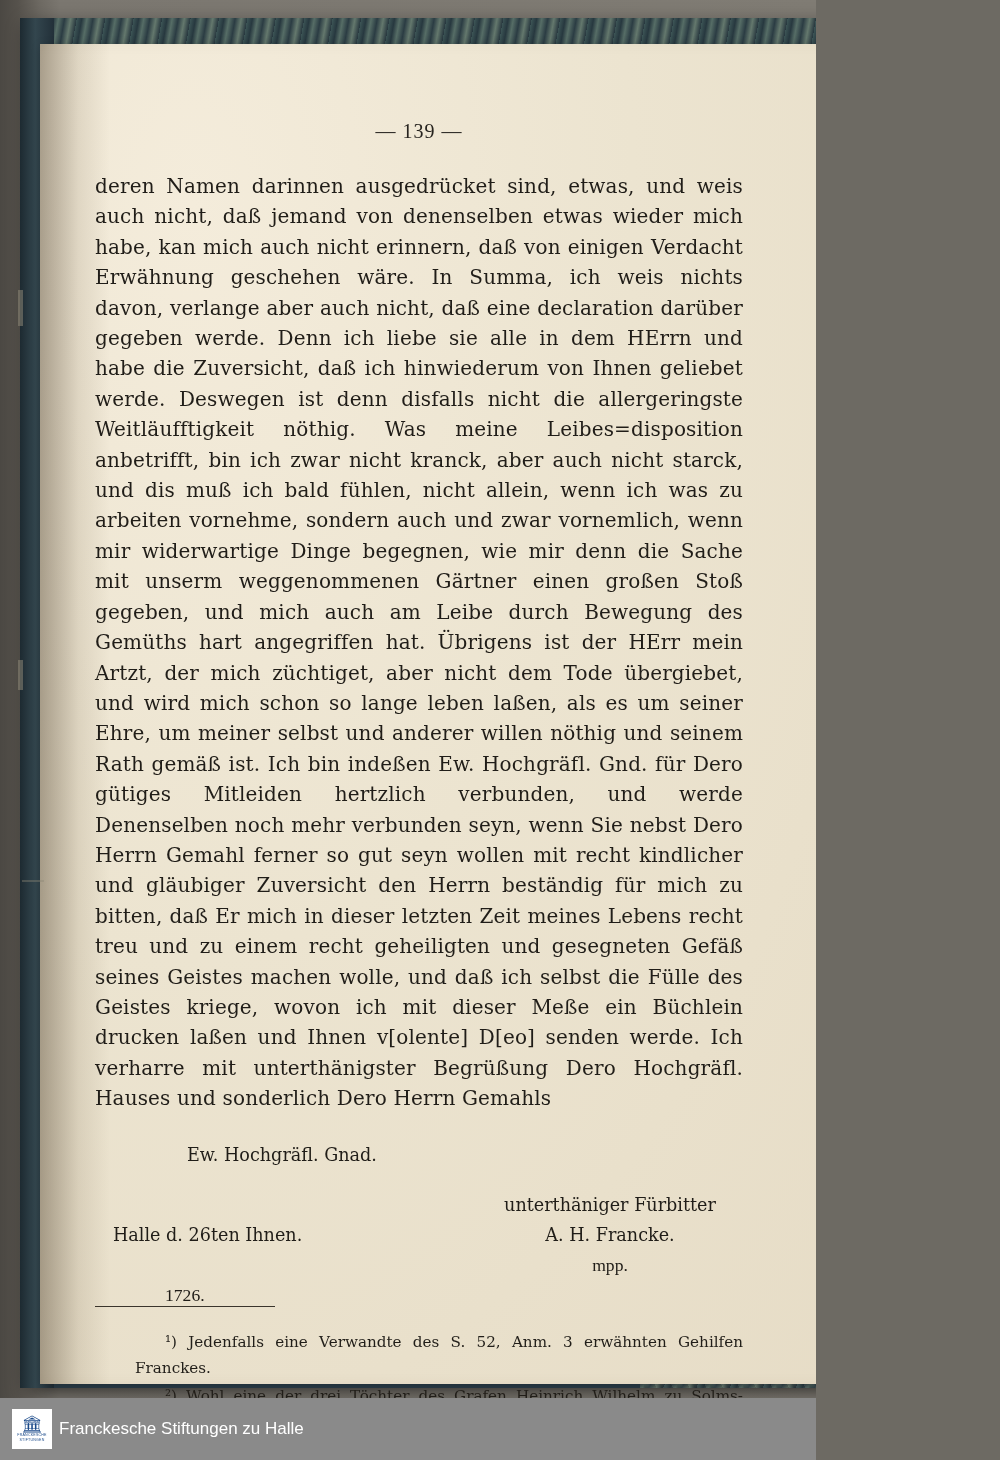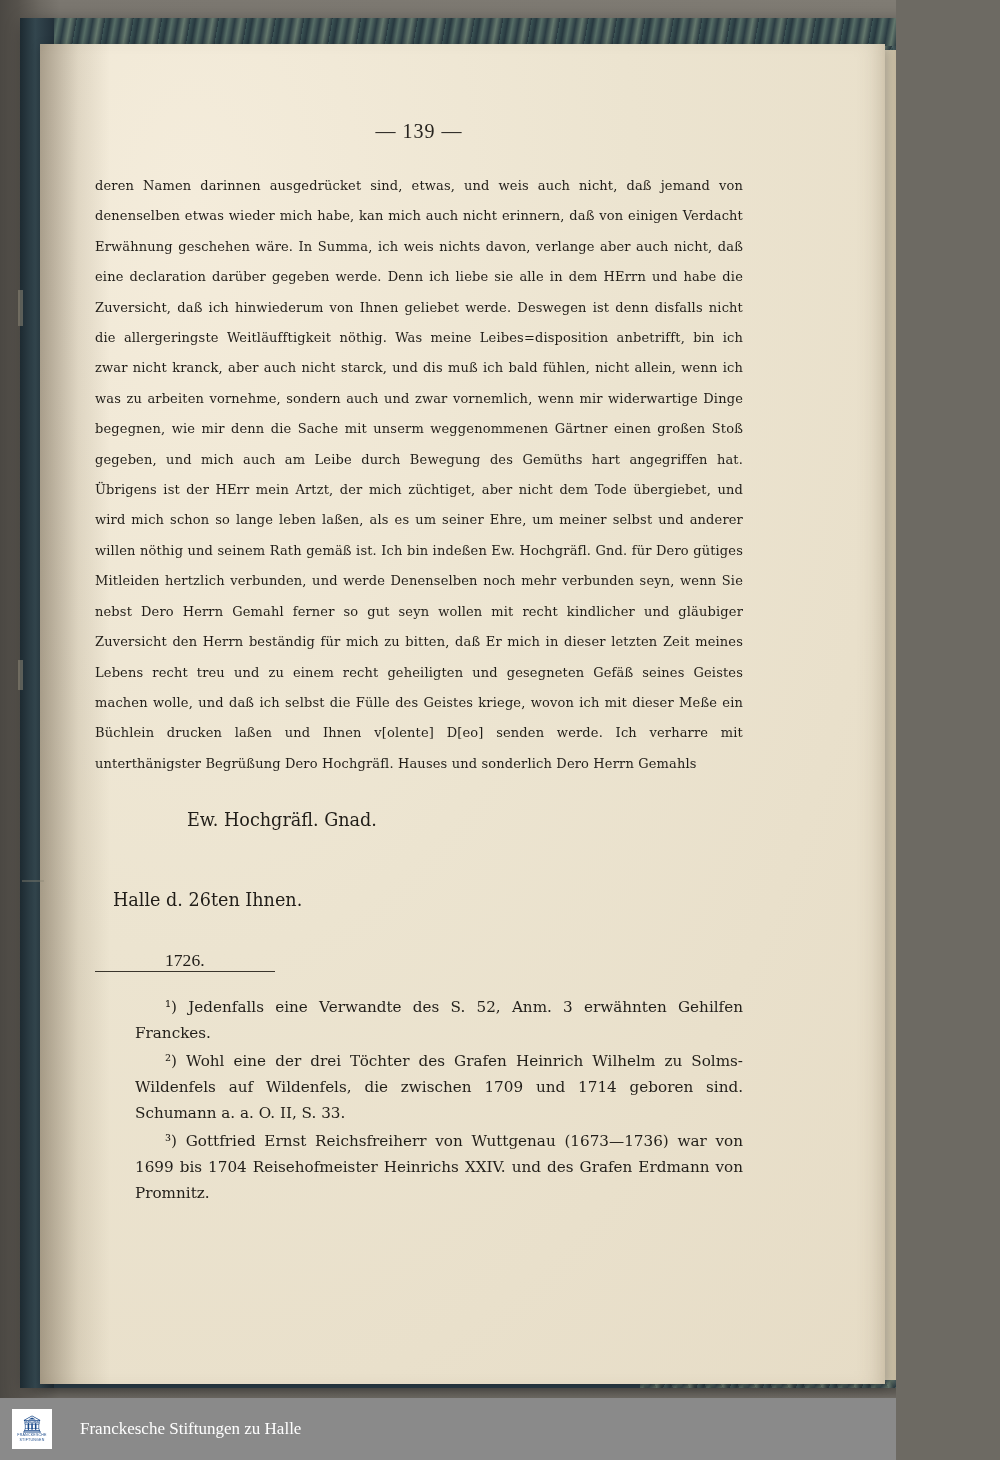--- a/index.html
+++ b/index.html
@@ -2,21 +2,21 @@
 <html><head>
 <meta charset="utf-8">
 <style>
   html, body {
     margin: 0;
     padding: 0;
     background: #6d6a63;
   }
   #page {
     position: relative;
-    width: 896px;
+    width: 816px;
     height: 1460px;
     overflow: hidden;
     background: #15803d;
     font-family: "Liberation Serif", serif;
   }
 
   
   .scan-backdrop {
     position: absolute;
     inset: 0;
@@ -124,21 +124,21 @@
     color: #27241f;
     margin-bottom: 28px;
     font-family: "Liberation Serif", serif;
   }
   .fraktur {
     font-family: "DejaVu Serif", serif;
     color: #201d18;
   }
   .body-text p {
     margin: 0;
-    font-size: 13px;
+    font-size: 20px;
     line-height: 30.4px;
     text-align: justify;
     text-justify: inter-word;
     color: #201d18;
     letter-spacing: 0.15px;
   }
   .sig-line {
     margin-top: 26px;
     font-size: 17.6px;
     line-height: 30px;
@@ -234,24 +234,24 @@
   }
   .fs-logo .cap {
     font-size: 3.6px;
     line-height: 4.6px;
     color: #1b4a8a;
     text-align: center;
     font-family: "Liberation Sans", sans-serif;
     letter-spacing: 0.2px;
   }
   .bar-label {
-    margin-left: 28px;
+    margin-left: 7px;
     color: #ffffff;
     font-size: 17px;
-    font-family: Liberation Serif, serif;
+    font-family: Liberation Sans, sans-serif;
   }
   .dfg {
     margin-left: auto;
     margin-right: 20px;
     color: #ffffff;
     font-size: 38px;
     font-weight: bold;
     letter-spacing: -1px;
     font-family: "Liberation Sans", sans-serif;
   }
@@ -284,20 +284,25 @@
       <p>deren Namen darinnen ausgedrücket sind, etwas, und weis auch nicht, daß jemand von denenselben etwas wieder mich habe, kan mich auch nicht erinnern, daß von einigen Verdacht Erwähnung geschehen wäre.  In Summa, ich weis nichts davon, verlange aber auch nicht, daß eine declaration darüber gegeben werde.  Denn ich liebe sie alle in dem HErrn und habe die Zuversicht, daß ich hinwiederum von Ihnen geliebet werde.  Deswegen ist denn disfalls nicht die allergeringste Weitläufftigkeit nöthig.  Was meine Leibes=disposition anbetrifft, bin ich zwar nicht kranck, aber auch nicht starck, und dis muß ich bald fühlen, nicht allein, wenn ich was zu arbeiten vornehme, sondern auch und zwar vornemlich, wenn mir widerwartige Dinge begegnen, wie mir denn die Sache mit unserm weggenommenen Gärtner einen großen Stoß gegeben, und mich auch am Leibe durch Bewegung des Gemüths hart angegriffen hat. Übrigens ist der HErr mein Artzt, der mich züchtiget, aber nicht dem Tode übergiebet, und wird mich schon so lange leben laßen, als es um seiner Ehre, um meiner selbst und anderer willen nöthig und seinem Rath gemäß ist.  Ich bin indeßen Ew. Hochgräfl. Gnd. für Dero gütiges Mitleiden hertzlich verbunden, und werde Denenselben noch mehr verbunden seyn, wenn Sie nebst Dero Herrn Gemahl ferner so gut seyn wollen mit recht kindlicher und gläubiger Zuversicht den Herrn beständig für mich zu bitten, daß Er mich in dieser letzten Zeit meines Lebens recht treu und zu einem recht geheiligten und gesegneten Gefäß seines Geistes machen wolle, und daß ich selbst die Fülle des Geistes kriege, wovon ich mit dieser Meße ein Büchlein drucken laßen und Ihnen v[olente] D[eo] senden werde.  Ich verharre mit unterthänigster Begrüßung Dero Hochgräfl. Hauses und sonderlich Dero Herrn Gemahls</p>
     </div>
 
     <div class="sig-line fraktur">Ew. Hochgräfl. Gnad.</div>
 
     <div class="closing fraktur">
       <div class="left">
         <div>Halle d. 26ten Ihnen.</div>
         <div class="date2 roman">1726.</div>
       </div>
+      <div class="right">
+        <div>unterthäniger Fürbitter</div>
+        <div>A. H. Francke.</div>
+        <div class="roman">mpp.</div>
+      </div>
     </div>
 
 
     <div class="footnote-rule"></div>
 
     <div class="footnotes fraktur">
       <p class="fn-indent">¹) Jedenfalls eine Verwandte des S. 52, Anm. 3 erwähnten Gehilfen Franckes.</p>
       <p class="fn-indent">²) Wohl eine der drei Töchter des Grafen Heinrich Wilhelm zu Solms-Wildenfels auf Wildenfels, die zwischen 1709 und 1714 geboren sind.  Schumann a. a. O. II, S. 33.</p>
       <p class="fn-indent">³) Gottfried Ernst Reichsfreiherr von Wuttgenau (1673—1736) war von 1699 bis 1704 Reisehofmeister Heinrichs XXIV. und des Grafen Erdmann von Promnitz.</p>
     </div>

